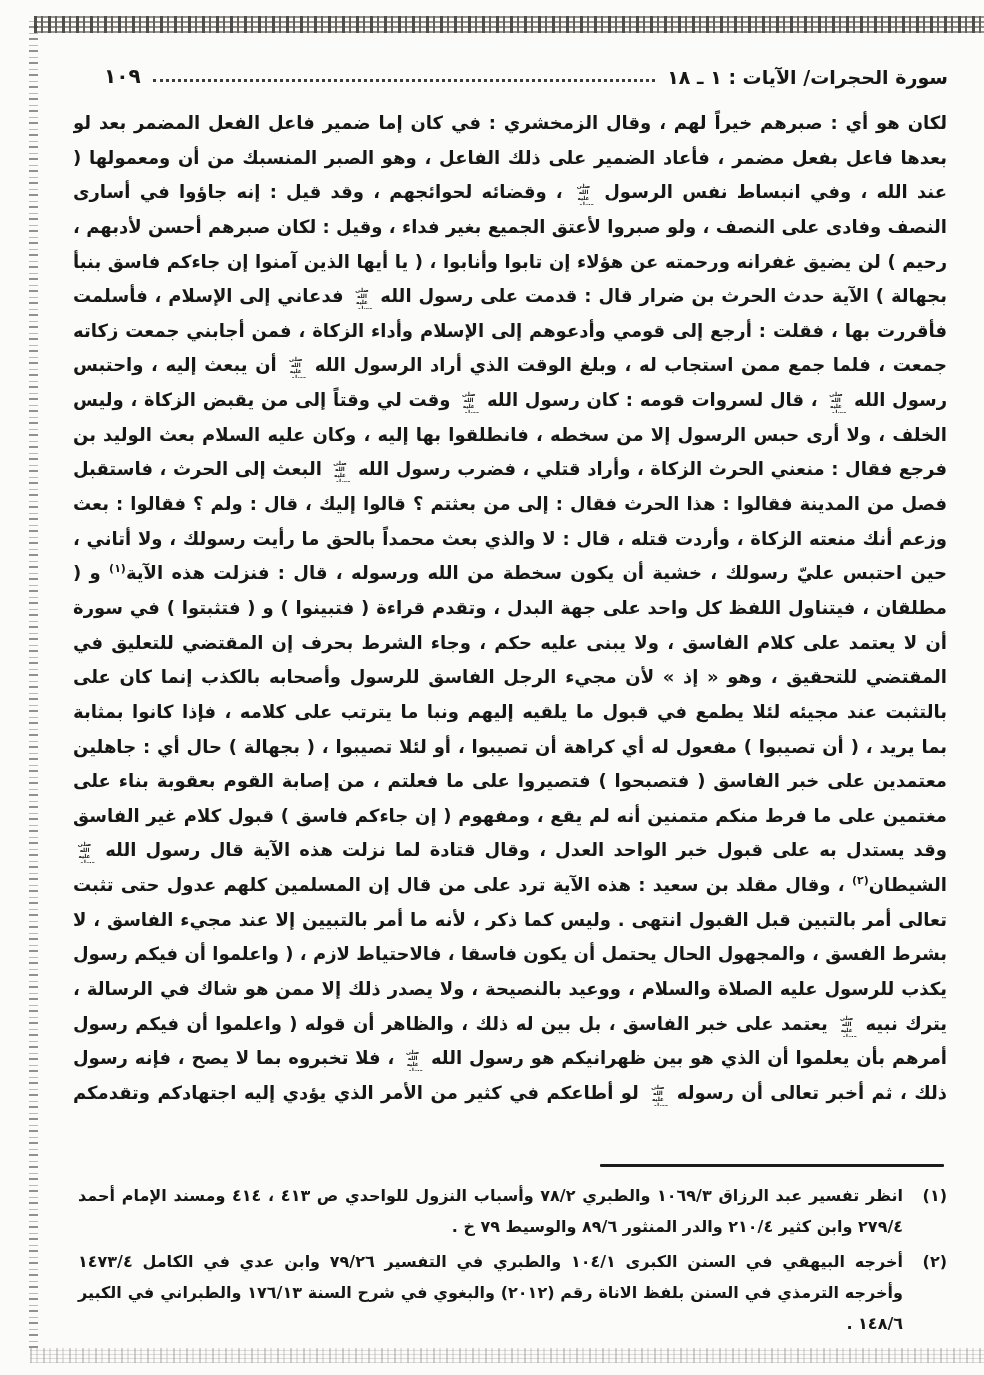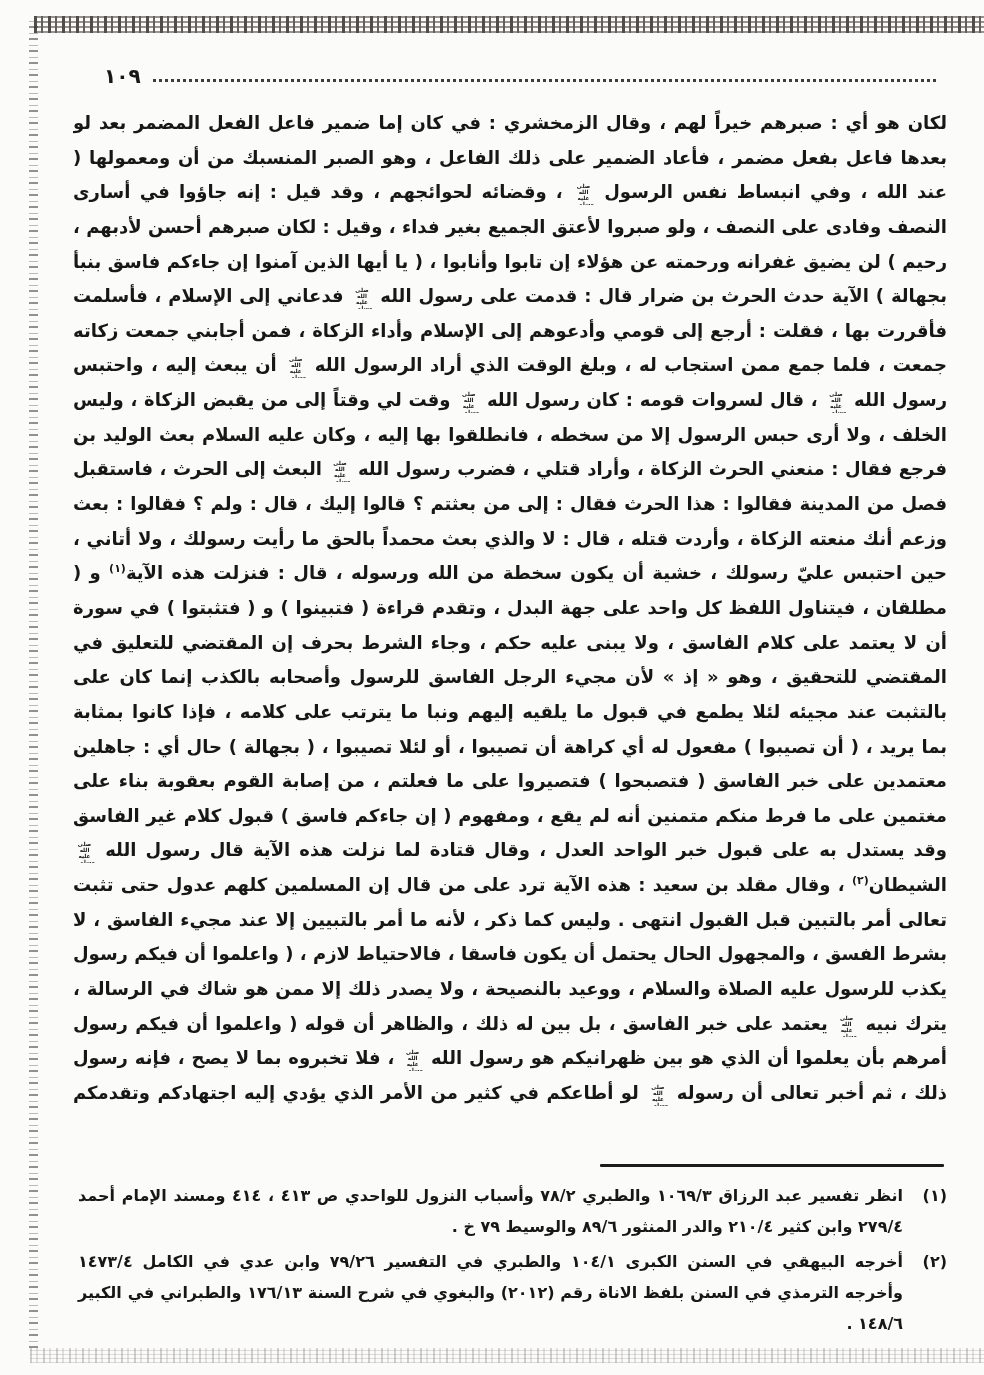--- a/index.html
+++ b/index.html
@@ -87,20 +87,21 @@
 </head>
 <body>
 
 <div class="page">
 
   <div class="noise-top"></div>
   <div class="noise-left"></div>
   <div class="noise-bottom"></div>
 
   <div class="header">
+    <span class="header-title">سورة الحجرات/ الآيات : ١ ـ ١٨</span>
     <span class="dot-leader"></span>
     <span class="page-number">١٠٩</span>
   </div>
 
   <div class="body-text">
       <div class="bline">لكان هو أي : صبرهم خيراً لهم ، وقال الزمخشري : في كان إما ضمير فاعل الفعل المضمر بعد لو انتهى لأنه قدر أن وما</div>
       <div class="bline">بعدها فاعل بفعل مضمر ، فأعاد الضمير على ذلك الفاعل ، وهو الصبر المنسبك من أن ومعمولها ( خيراً لهم ) في الثواب</div>
       <div class="bline">عند الله ، وفي انبساط نفس الرسول <span class="saw">صلى الله عليه وسلم</span> ، وقضائه لحوائجهم ، وقد قيل : إنه جاؤوا في أسارى فأعتق رسول الله </div>
       <div class="bline">النصف وفادى على النصف ، ولو صبروا لأعتق الجميع بغير فداء ، وقيل : لكان صبرهم أحسن لأدبهم ، ( والله غفور</div>
       <div class="bline">رحيم ) لن يضيق غفرانه ورحمته عن هؤلاء إن تابوا وأنابوا ، ( يا أيها الذين آمنوا إن جاءكم فاسق بنبأ فتبينوا أن تصيبوا قوماً</div>

